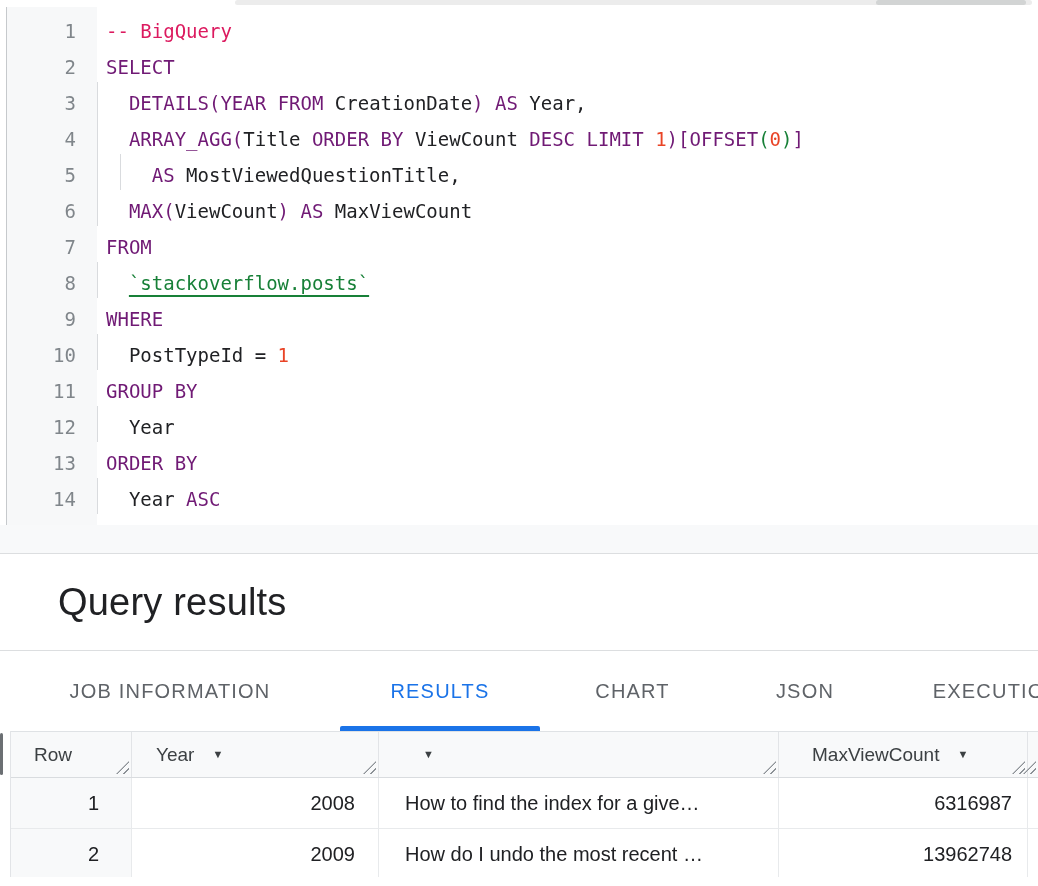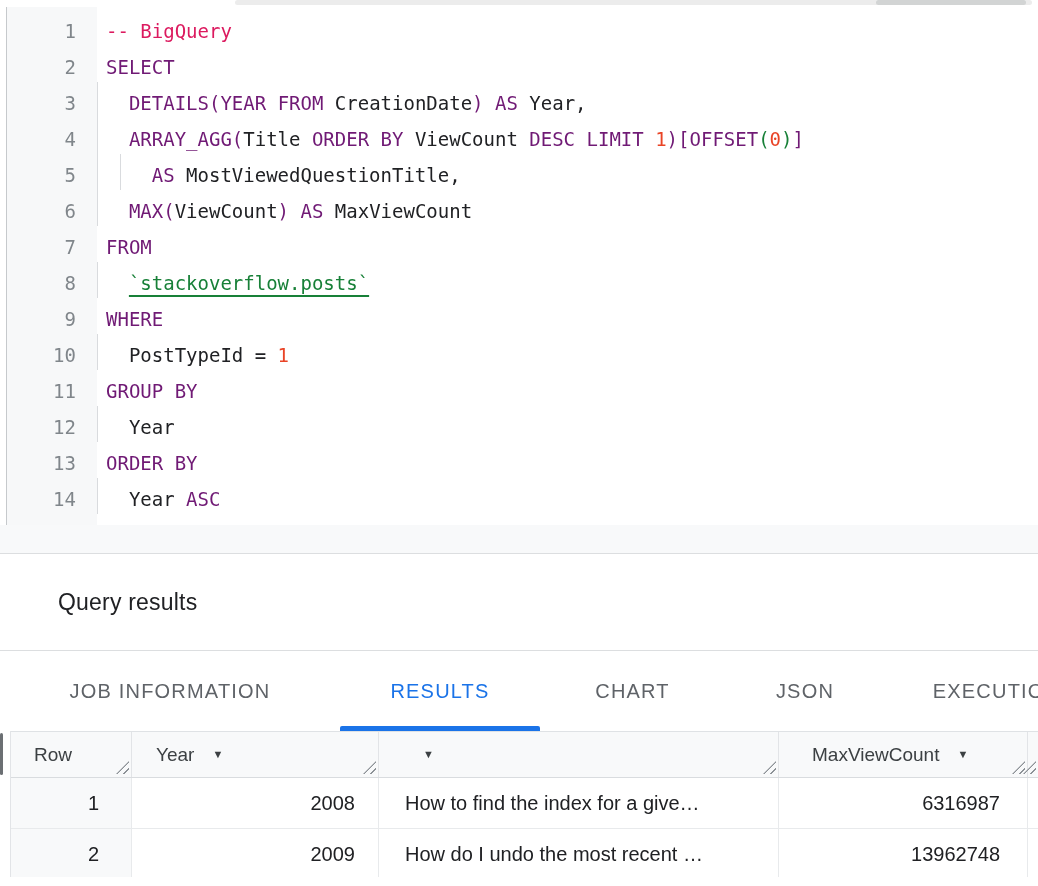--- a/index.html
+++ b/index.html
@@ -26,21 +26,21 @@
   .c-num{color:#e94426;}
   .c-grn{color:#188038;}
   .c-txt{color:#202124;text-align:right;}
   .c-link{color:#188038;text-decoration:underline;text-decoration-color:#188038;
           text-decoration-thickness:1.5px;text-underline-offset:5px;cursor:pointer;}
   .guide{position:absolute;width:1px;background:#d9dbde;}
 
   
   #results-header{left:0;top:554px;width:1038px;height:97px;background:#fff;border-bottom:1px solid #dcdee0;
       box-sizing:border-box;display:flex;align-items:center;}
-  #results-title{margin-left:58px;font-size:23px;color:#202124;letter-spacing:.2px;}
+  #results-title{margin-left:58px;font-size:38px;color:#202124;letter-spacing:.2px;}
 
   
   #tabs{left:0;top:651px;width:1038px;height:80px;background:#fff;display:flex;overflow:hidden;}
   .tab{position:relative;height:80px;display:flex;align-items:center;justify-content:center;cursor:pointer;
        font-size:20px;font-weight:500;letter-spacing:1.2px;color:#5f6368;flex:0 0 auto;}
   .tab.t1{width:280px;margin-left:30px;}
   .tab.t2{width:200px;margin-left:30px;}
   .tab.t3{width:185px;}
   .tab.t4{width:160px;}
   .tab.t5{width:320px;}
@@ -57,21 +57,21 @@
          font-size:20px;color:#202124;}
   .col0{width:121px;}
   .col1{width:247px;}
   .col2{width:400px;}
   .col3{width:249px;}
   .col4{flex:1 1 auto;border-right:none;}
   .rownum{background:#f8f9fa;justify-content:flex-end;padding-right:32px;}
   .num-right{justify-content:flex-end;}
   .h-label{white-space:nowrap;}
   .pl23{padding-left:23px;} .pl24{padding-left:24px;} .pl26{padding-left:26px;} .pl33{padding-left:33px;}
-  .pr15{padding-right:27px;} .pr23{padding-right:23px;}
+  .pr15{padding-right:15px;} .pr23{padding-right:23px;}
   .sort-arrow{margin-left:18px;font-size:11px;color:#3c4043;cursor:pointer;line-height:1;}
   .grip{position:absolute;right:2px;bottom:3px;width:13px;height:13px;cursor:col-resize;
         background:repeating-linear-gradient(135deg,transparent 0 3.5px,#8d9297 3.5px 5px);
         clip-path:polygon(100% 0,100% 100%,0 100%);}
   .trunc{white-space:nowrap;overflow:hidden;}
 
   #left-thumb{left:0;top:733px;width:3px;height:42px;background:#6b6f73;border-radius:2px;}
 </style>
 </head>
 <body>

